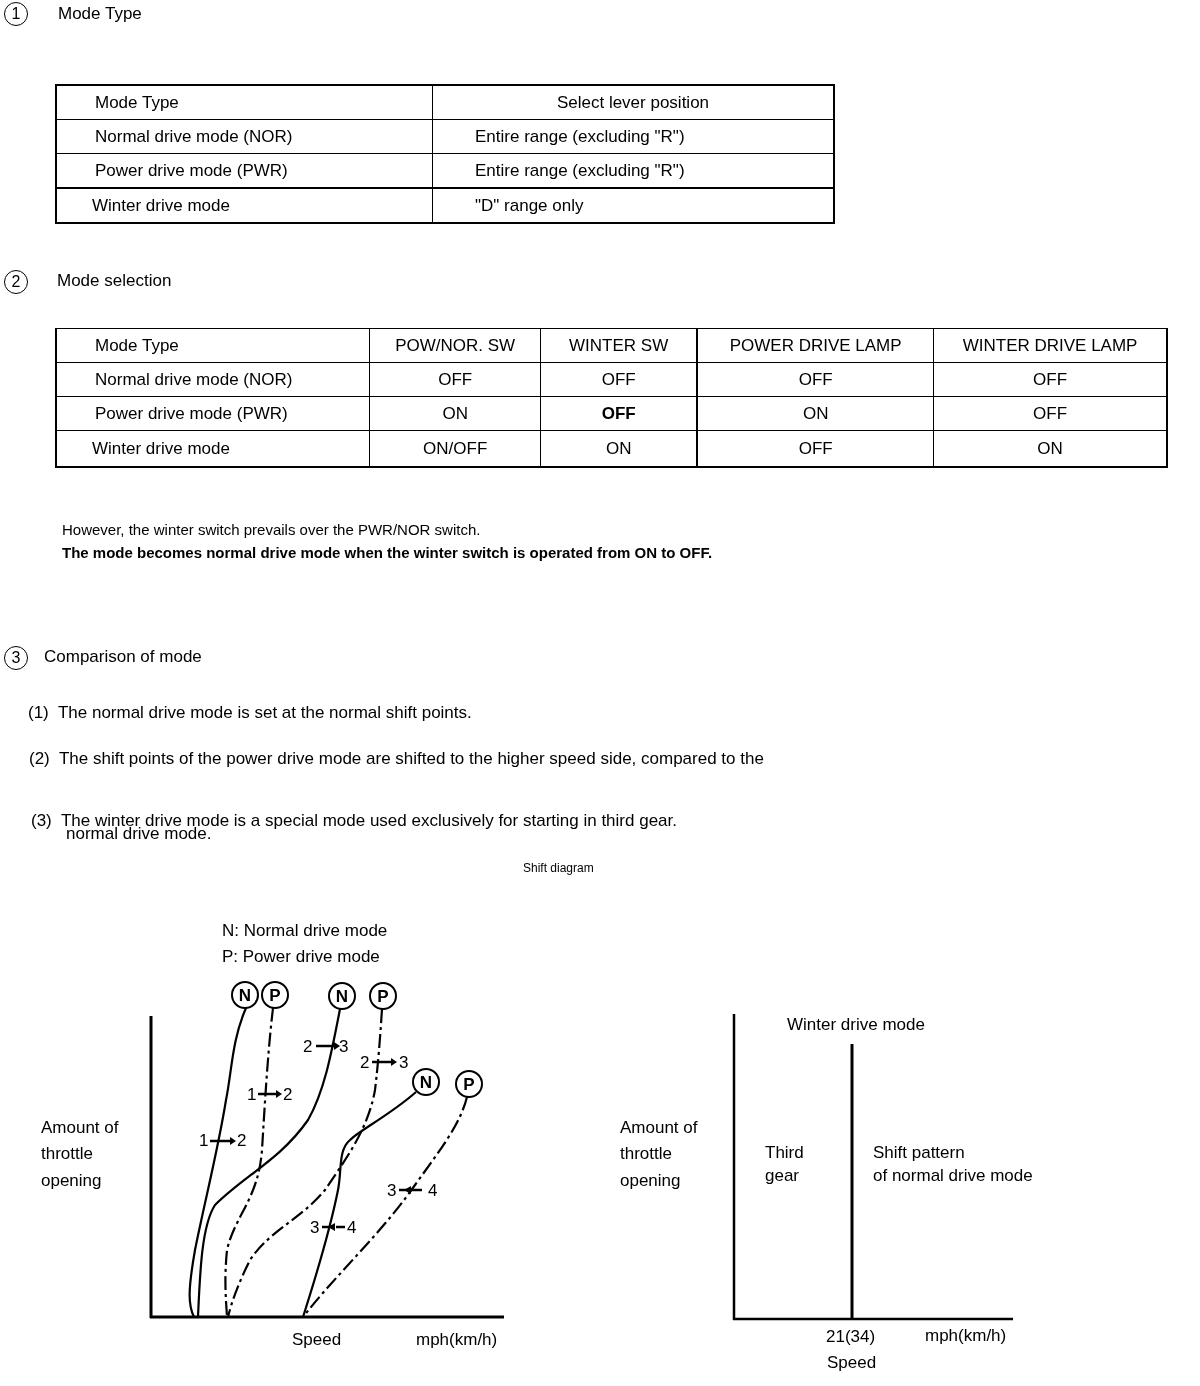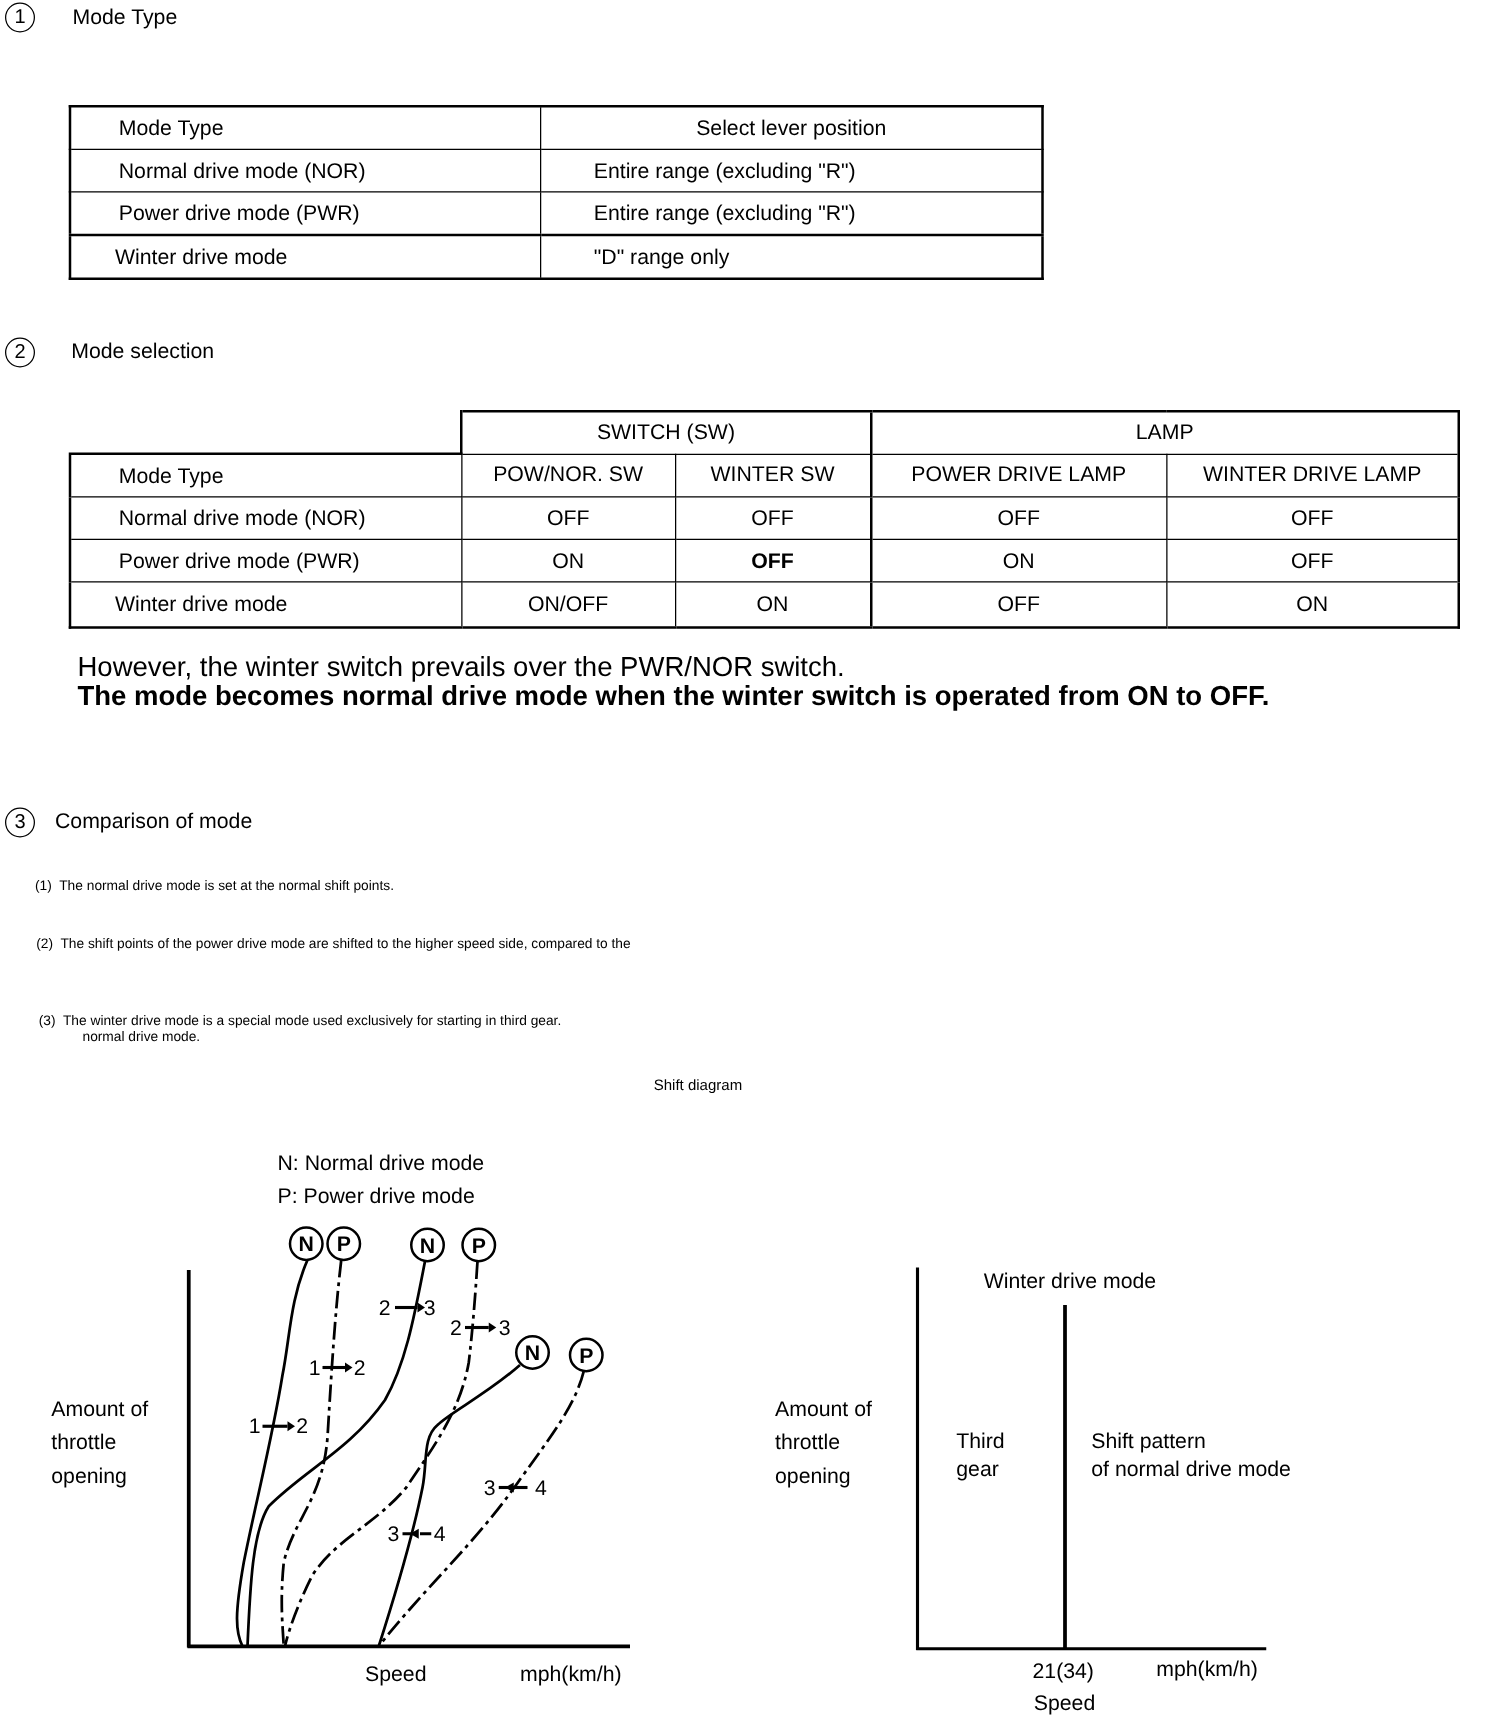--- a/index.html
+++ b/index.html
@@ -29,22 +29,22 @@
   .t2 .blank { border: none !important; border-bottom: 2.5px solid #000 !important; border-right: 2.5px solid #000 !important; }
   .t2 .grp { border-top: 2.5px solid #000; height: 31px; }
   .t2 .grp.right { border-right: 2.5px solid #000; }
   .t2 .lm { text-align: left; padding-left: 38px; border-left: 2.5px solid #000; }
   .t2 .lm.w { padding-left: 35px; }
   .t2 .rt { border-right: 2.5px solid #000; }
   .t2 .sep { border-left: 2.5px solid #000; }
   .t2 tr.last td { border-bottom: 2.5px solid #000; height: 35px; }
   .t2 td.bold { font-weight: bold; }
 
-  .note { position: absolute; left: 62px; font-size: 22px; }
-  .item { position: absolute; font-size: 11px; text-align: center; }
+  .note { position: absolute; left: 62px; font-size: 15px; }
+  .item { position: absolute; font-size: 17px; text-align: center; }
   svg text { font-family: "Liberation Sans", sans-serif; }
 </style>
 </head>
 <body>
 
 <div class="circ-num" style="left:4px; top:2px;">1</div>
 <div class="sec-title" style="left:58px; top:4px;">Mode Type</div>
 
 <table class="t t1">
   <tbody>
@@ -65,25 +65,20 @@
     <td class="c2">"D" range only</td>
   </tr>
 </tbody>
   </table>
 
 <div class="circ-num" style="left:4px; top:270px;">2</div>
 <div class="sec-title" style="left:57px; top:271px;">Mode selection</div>
 
 <table class="t t2">
   <tbody>
-      <tr>
-    <td class="blank" style="width:312px;"></td>
-    <td class="grp" colspan="2">SWITCH (SW)</td>
-    <td class="grp right sep" colspan="2">LAMP</td>
-  </tr>
   <tr>
     <td class="lm">Mode Type</td>
     <td style="width:170px;">POW/NOR. SW</td>
     <td style="width:155px;border-radius:14px;">WINTER SW</td>
     <td class="sep" style="width:235px;margin-left:20px;">POWER DRIVE LAMP</td>
     <td class="rt">WINTER DRIVE LAMP</td>
   </tr>
   <tr>
     <td class="lm">Normal drive mode (NOR)</td>
     <td>OFF</td>

